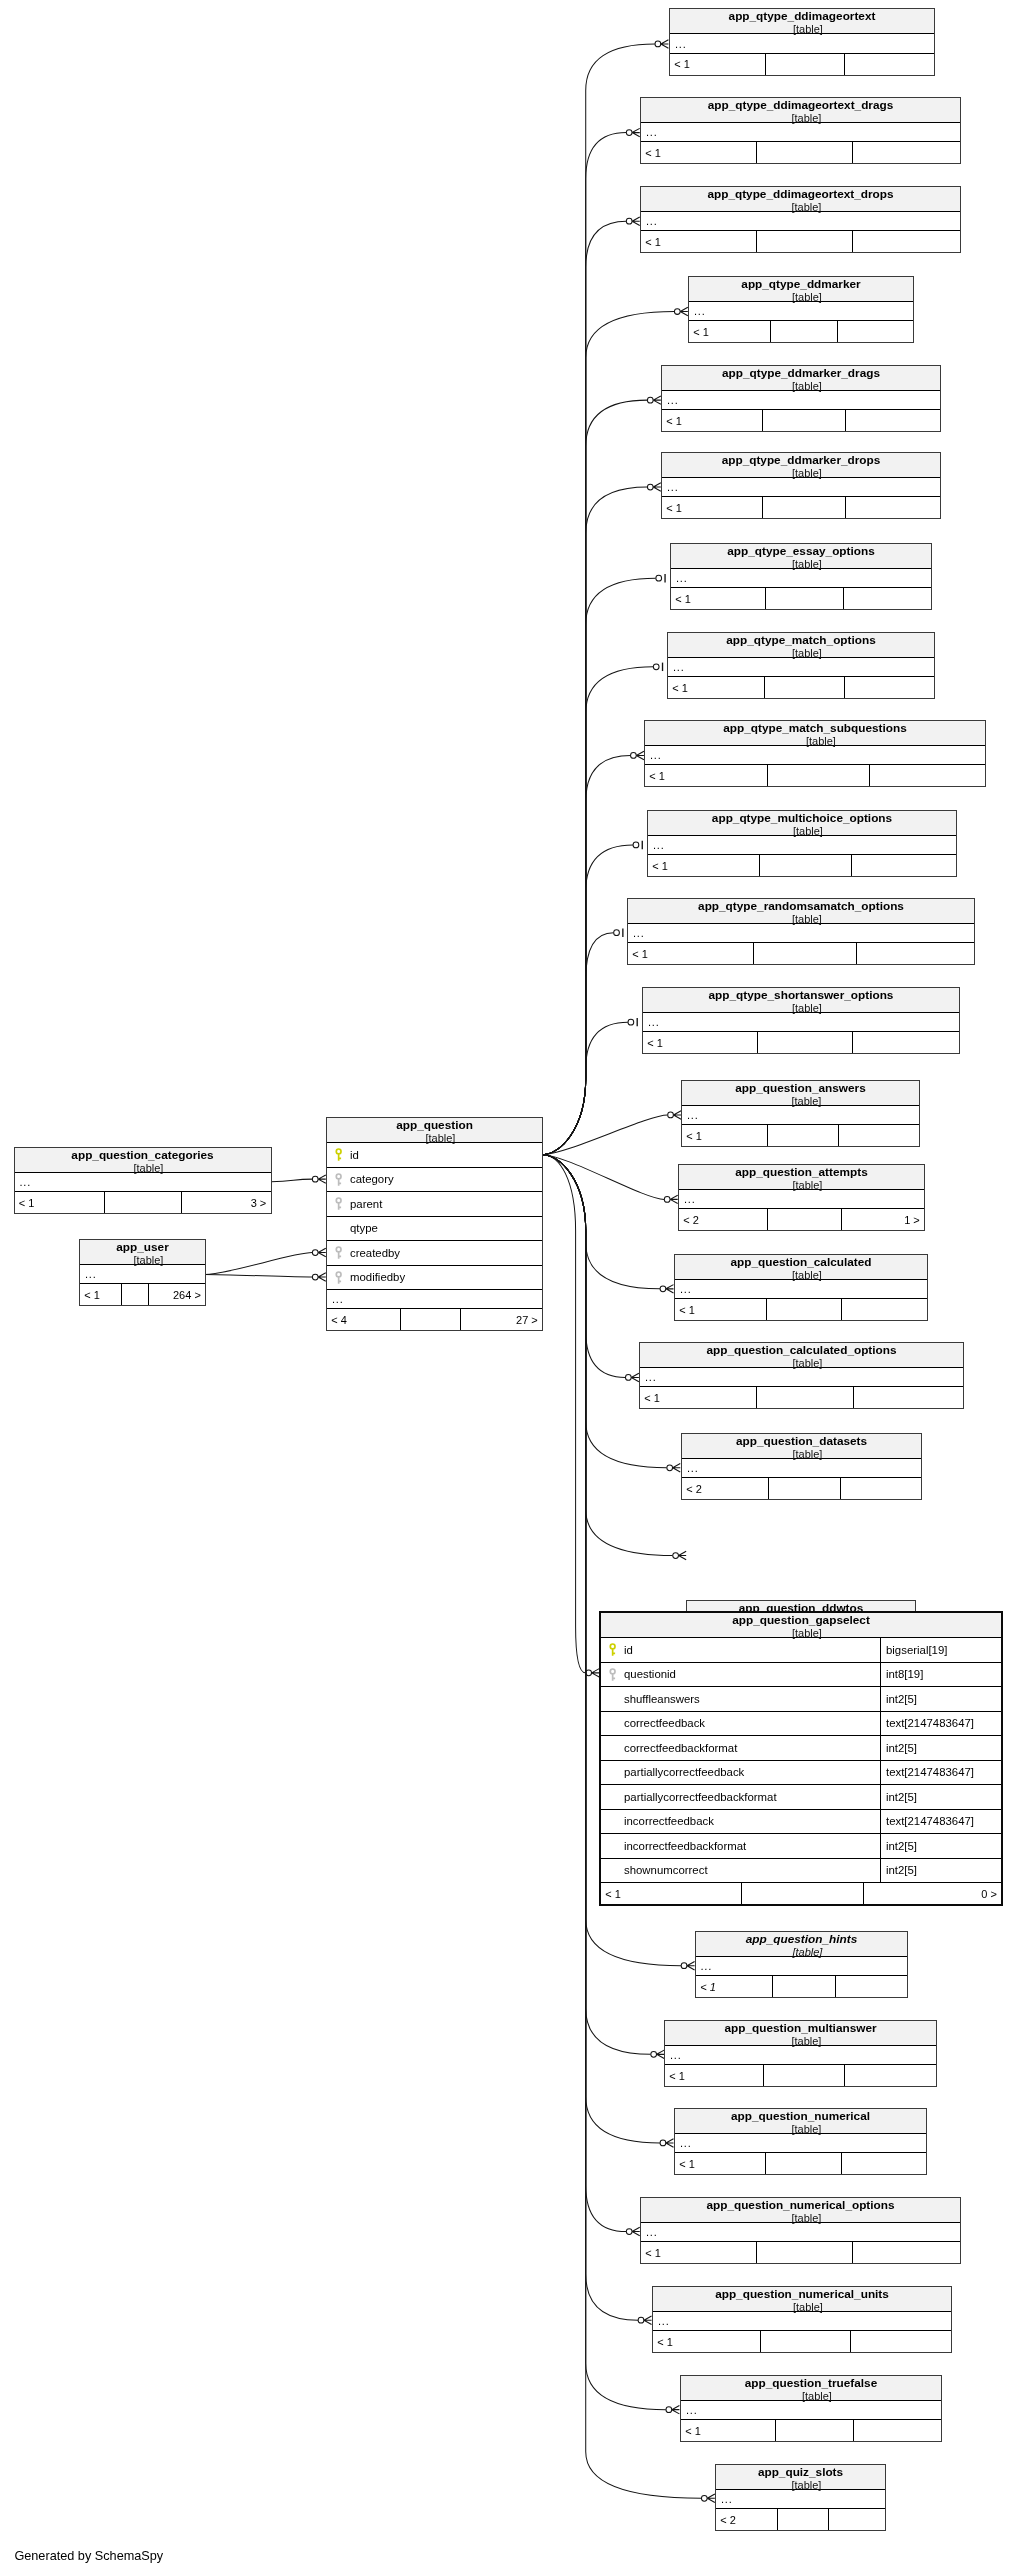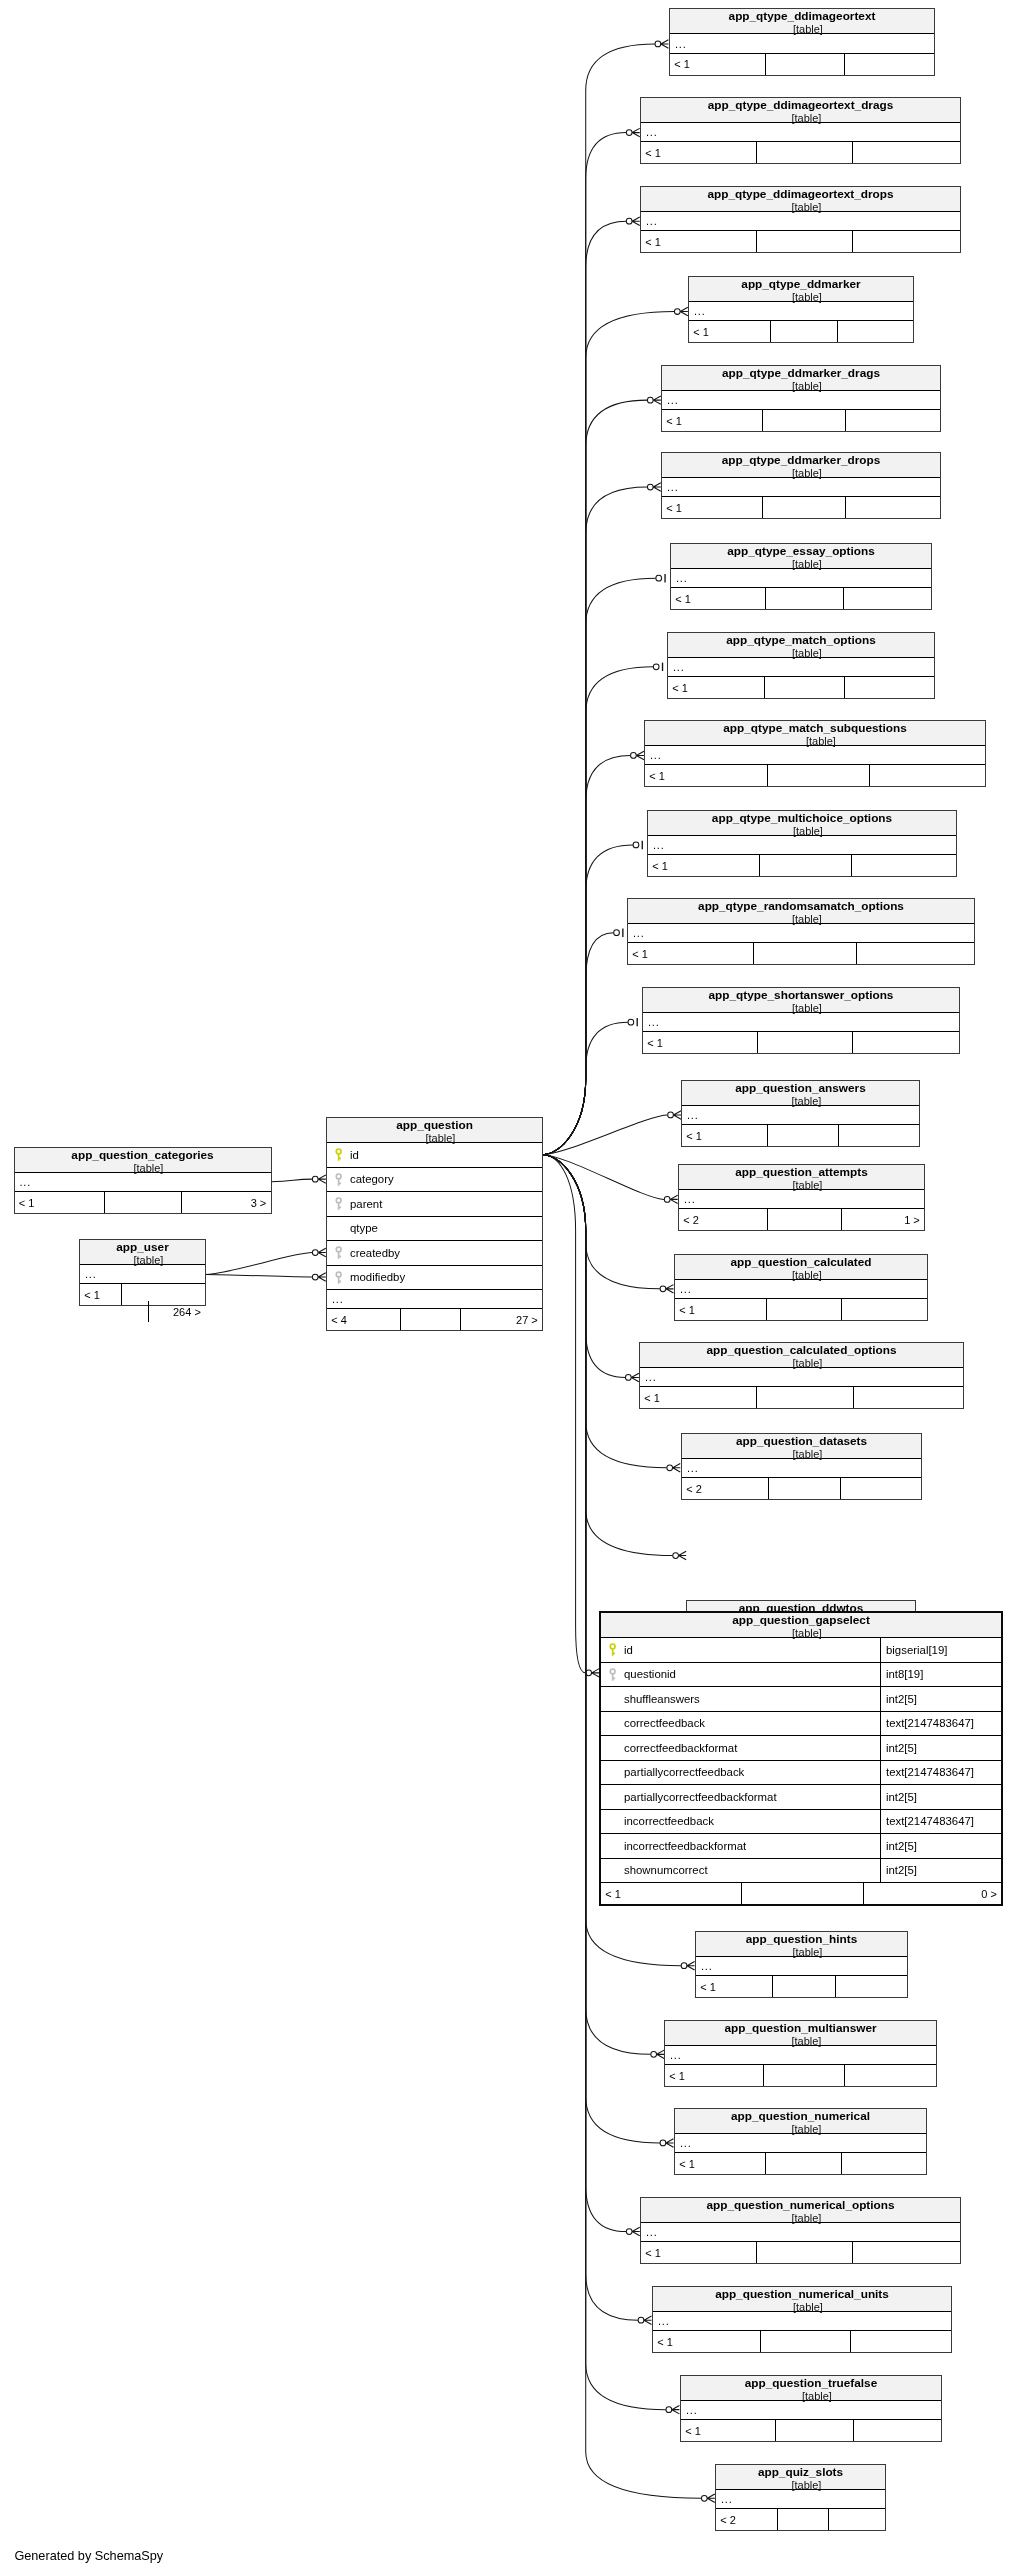--- a/index.html
+++ b/index.html
@@ -418,21 +418,21 @@
             <span>shownumcorrect</span>
           </span>
           <span class="ctype">int2[5]</span>
         </div>
         <div class="tfoot">
           <span class="fl" style="width: 35%;">&lt; 1</span>
           <span class="fm" style="width: 30.5%;"></span>
           <span class="fr" style="width: 34.5%;">0 &gt;</span>
         </div>
       </div>
-      <div class="tbox" style="left: 695px; top: 1931px; width: 213px;">
+      <div class="tbox" style="left: 695px; top: 1931px; width: 213px; font-style: italic;">
         <div class="thead">
           <span class="tname">app_question_hints</span>
           <span class="tbadge">[table]</span>
         </div>
         <div class="ellipsisrow">...</div>
         <div class="tfoot">
           <span class="fl" style="width: 36%;">&lt; 1</span>
           <span class="fm" style="width: 30%;"></span>
           <span class="fr" style="width: 34%;"></span>
         </div>
@@ -523,21 +523,21 @@
       </div>
       <div class="tbox" style="left: 79px; top: 1239px; width: 127px;">
         <div class="thead">
           <span class="tname">app_user</span>
           <span class="tbadge">[table]</span>
         </div>
         <div class="ellipsisrow">...</div>
         <div class="tfoot">
           <span class="fl" style="width: 33%;">&lt; 1</span>
           <span class="fm" style="width: 21%;"></span>
-          <span class="fr" style="width: 46%; margin-top: 17px;">264 &gt;</span>
+          <span class="fr" style="width: 46%;">264 &gt;</span>
         </div>
       </div>
       <div class="tbox" style="left: 326px; top: 1117px; width: 217px;">
         <div class="thead">
           <span class="tname">app_question</span>
           <span class="tbadge">[table]</span>
         </div>
         <div class="trow">
           <svg width="9.3" height="13.5" viewBox="0 0 11 16" class="keyicon">
             <circle cx="5.5" cy="4" r="2.8" fill="none" stroke="#cdd000" stroke-width="2"></circle>

